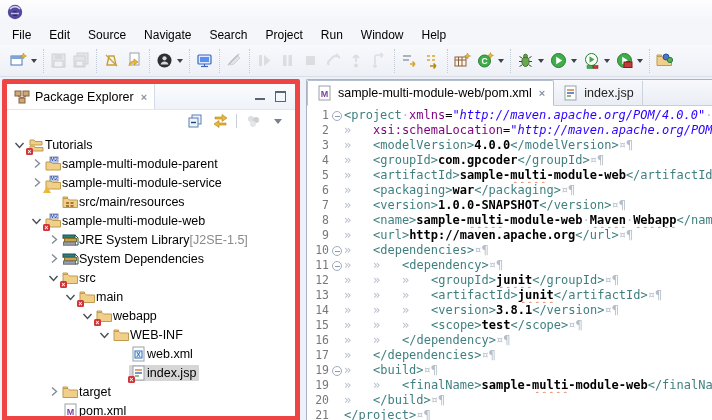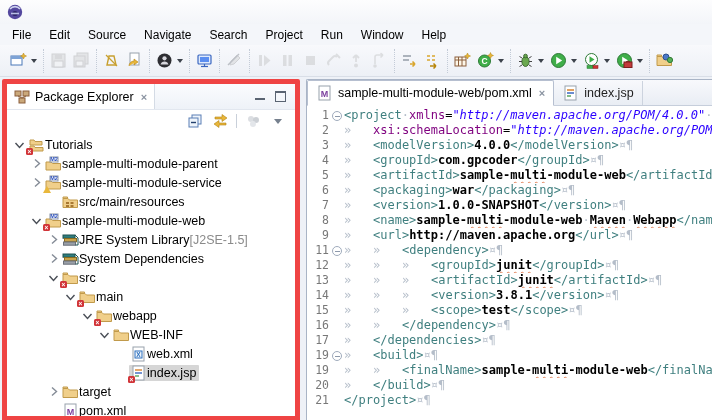--- a/index.html
+++ b/index.html
@@ -683,20 +683,27 @@
           <span class="ln">8</span>
           <span class="fold"></span>
           <span class="lc"><span class="tk-b">»</span><span class="tk-t">&lt;name&gt;</span><span class="tk-x">sample-</span><span class="tk-m">multi</span><span class="tk-x">-module-web</span><span class="tk-s">·</span><span class="tk-m">Maven</span><span class="tk-s">·</span><span class="tk-m">Webapp</span><span class="tk-t">&lt;/name&gt;</span></span>
         </div>
         <div class="code-line">
           <span class="ln">9</span>
           <span class="fold"></span>
           <span class="lc"><span class="tk-b">»</span><span class="tk-t">&lt;url&gt;</span><span class="tk-x">http://maven.apache.org</span><span class="tk-t">&lt;/url&gt;</span><span class="tk-w">¤¶</span></span>
         </div>
         <div class="code-line">
+          <span class="ln">10</span>
+          <span class="fold">
+            <span class="fold-circle"></span>
+          </span>
+          <span class="lc"><span class="tk-b">»</span><span class="tk-t">&lt;dependencies&gt;</span><span class="tk-w">¤¶</span></span>
+        </div>
+        <div class="code-line">
           <span class="ln">11</span>
           <span class="fold">
             <span class="fold-circle"></span>
           </span>
           <span class="lc"><span class="tk-b">»</span><span class="tk-b">»</span><span class="tk-t">&lt;dependency&gt;</span><span class="tk-w">¤¶</span></span>
         </div>
         <div class="code-line">
           <span class="ln">12</span>
           <span class="fold"></span>
           <span class="lc"><span class="tk-b">»</span><span class="tk-b">»</span><span class="tk-b">»</span><span class="tk-t">&lt;groupId&gt;</span><span class="tk-m">junit</span><span class="tk-t">&lt;/groupId&gt;</span><span class="tk-w">¤¶</span></span>

